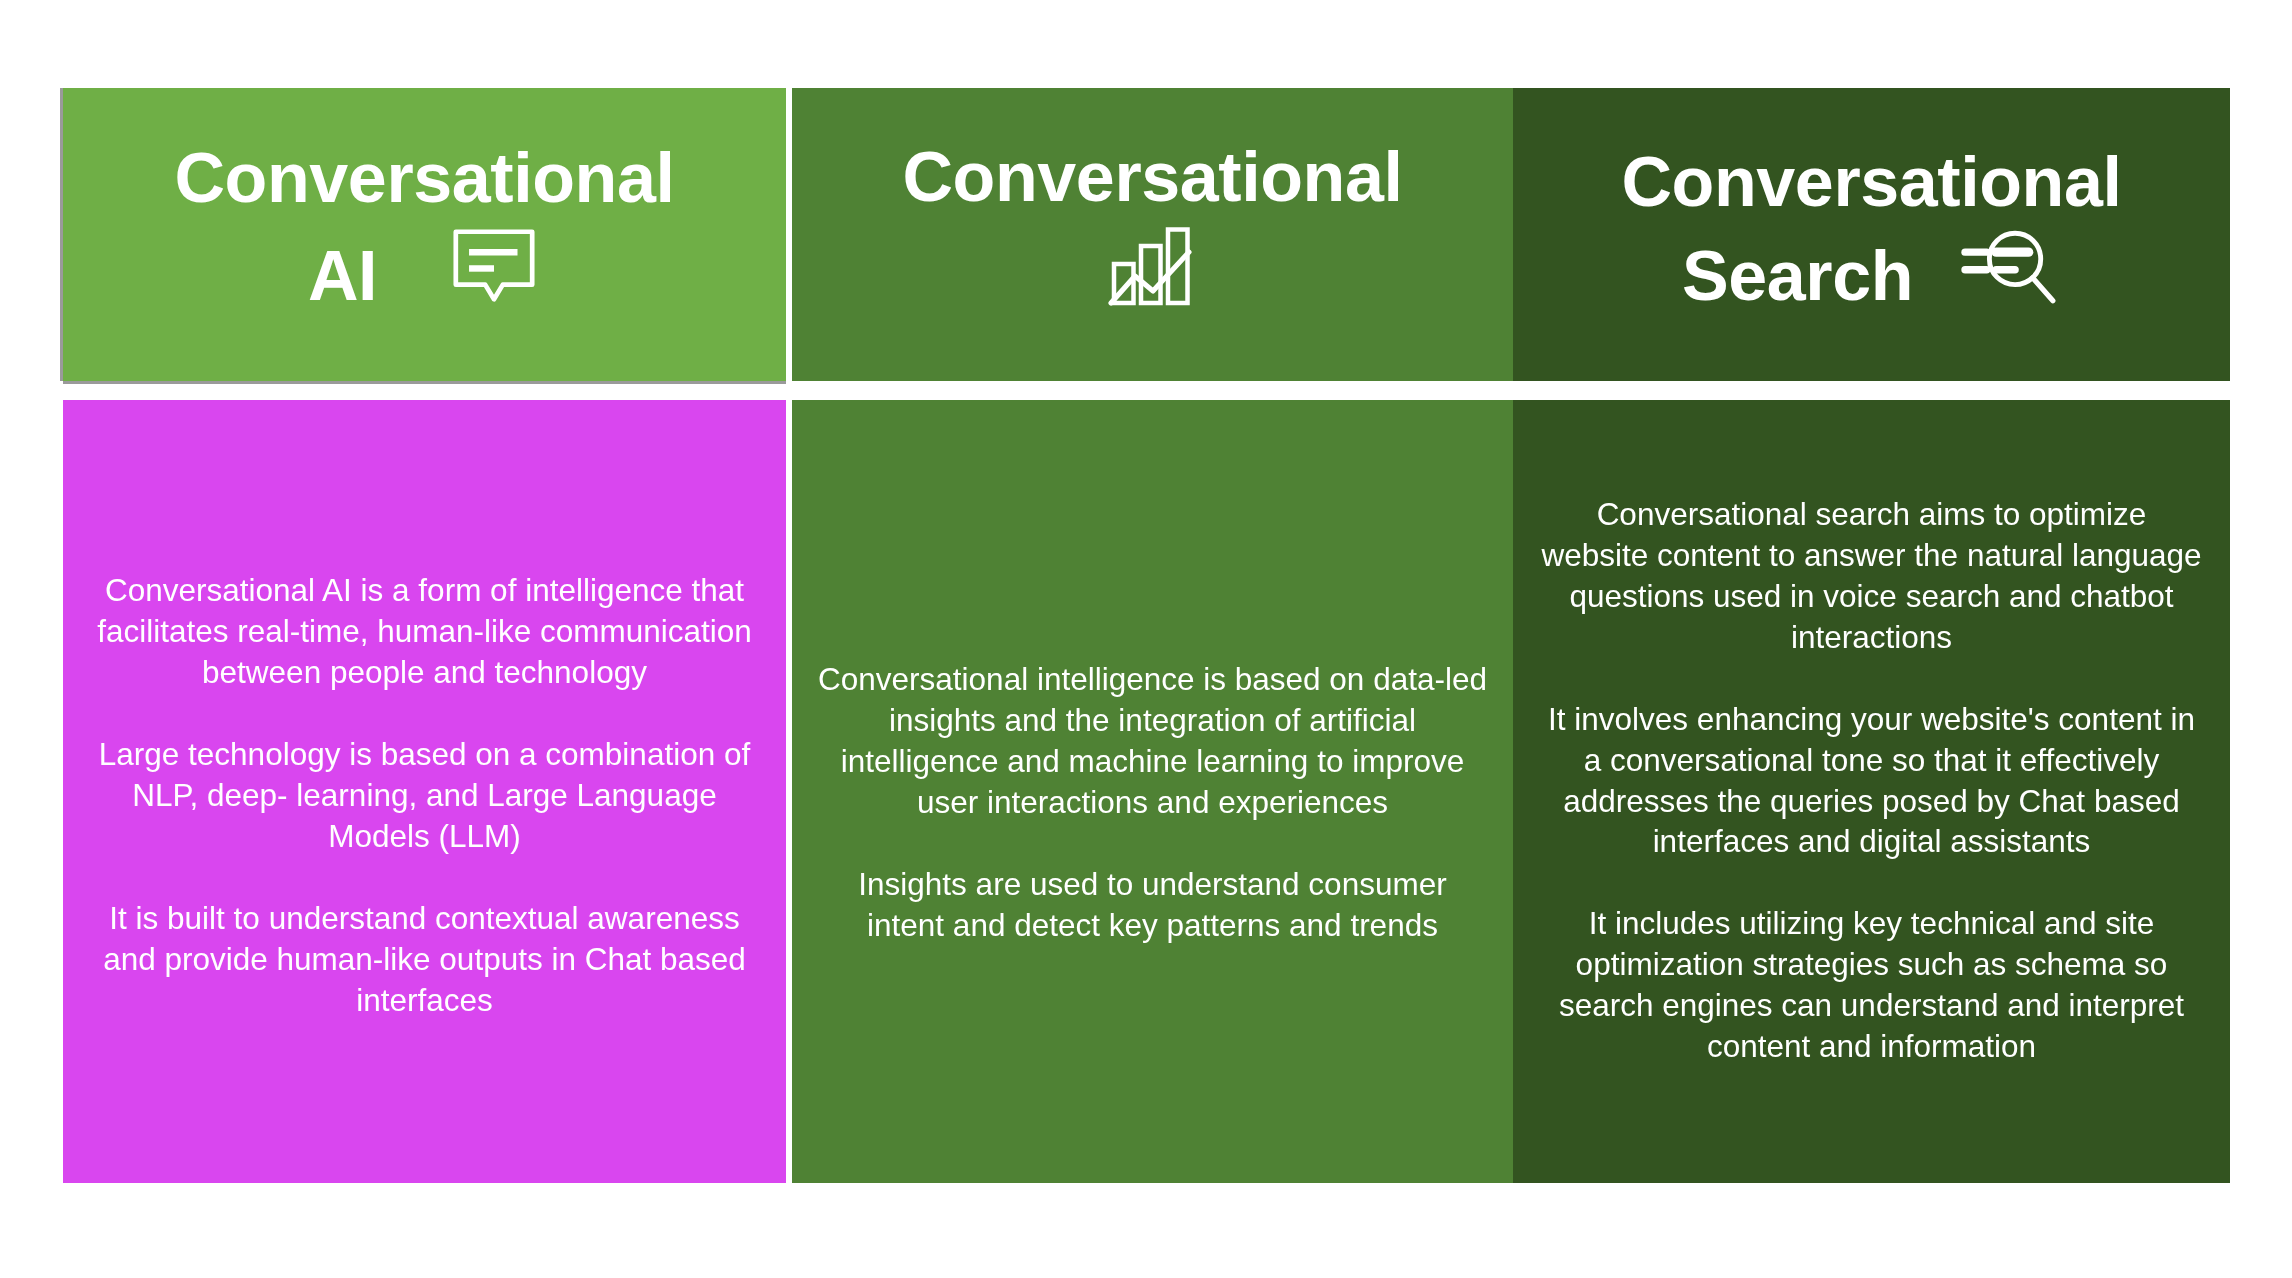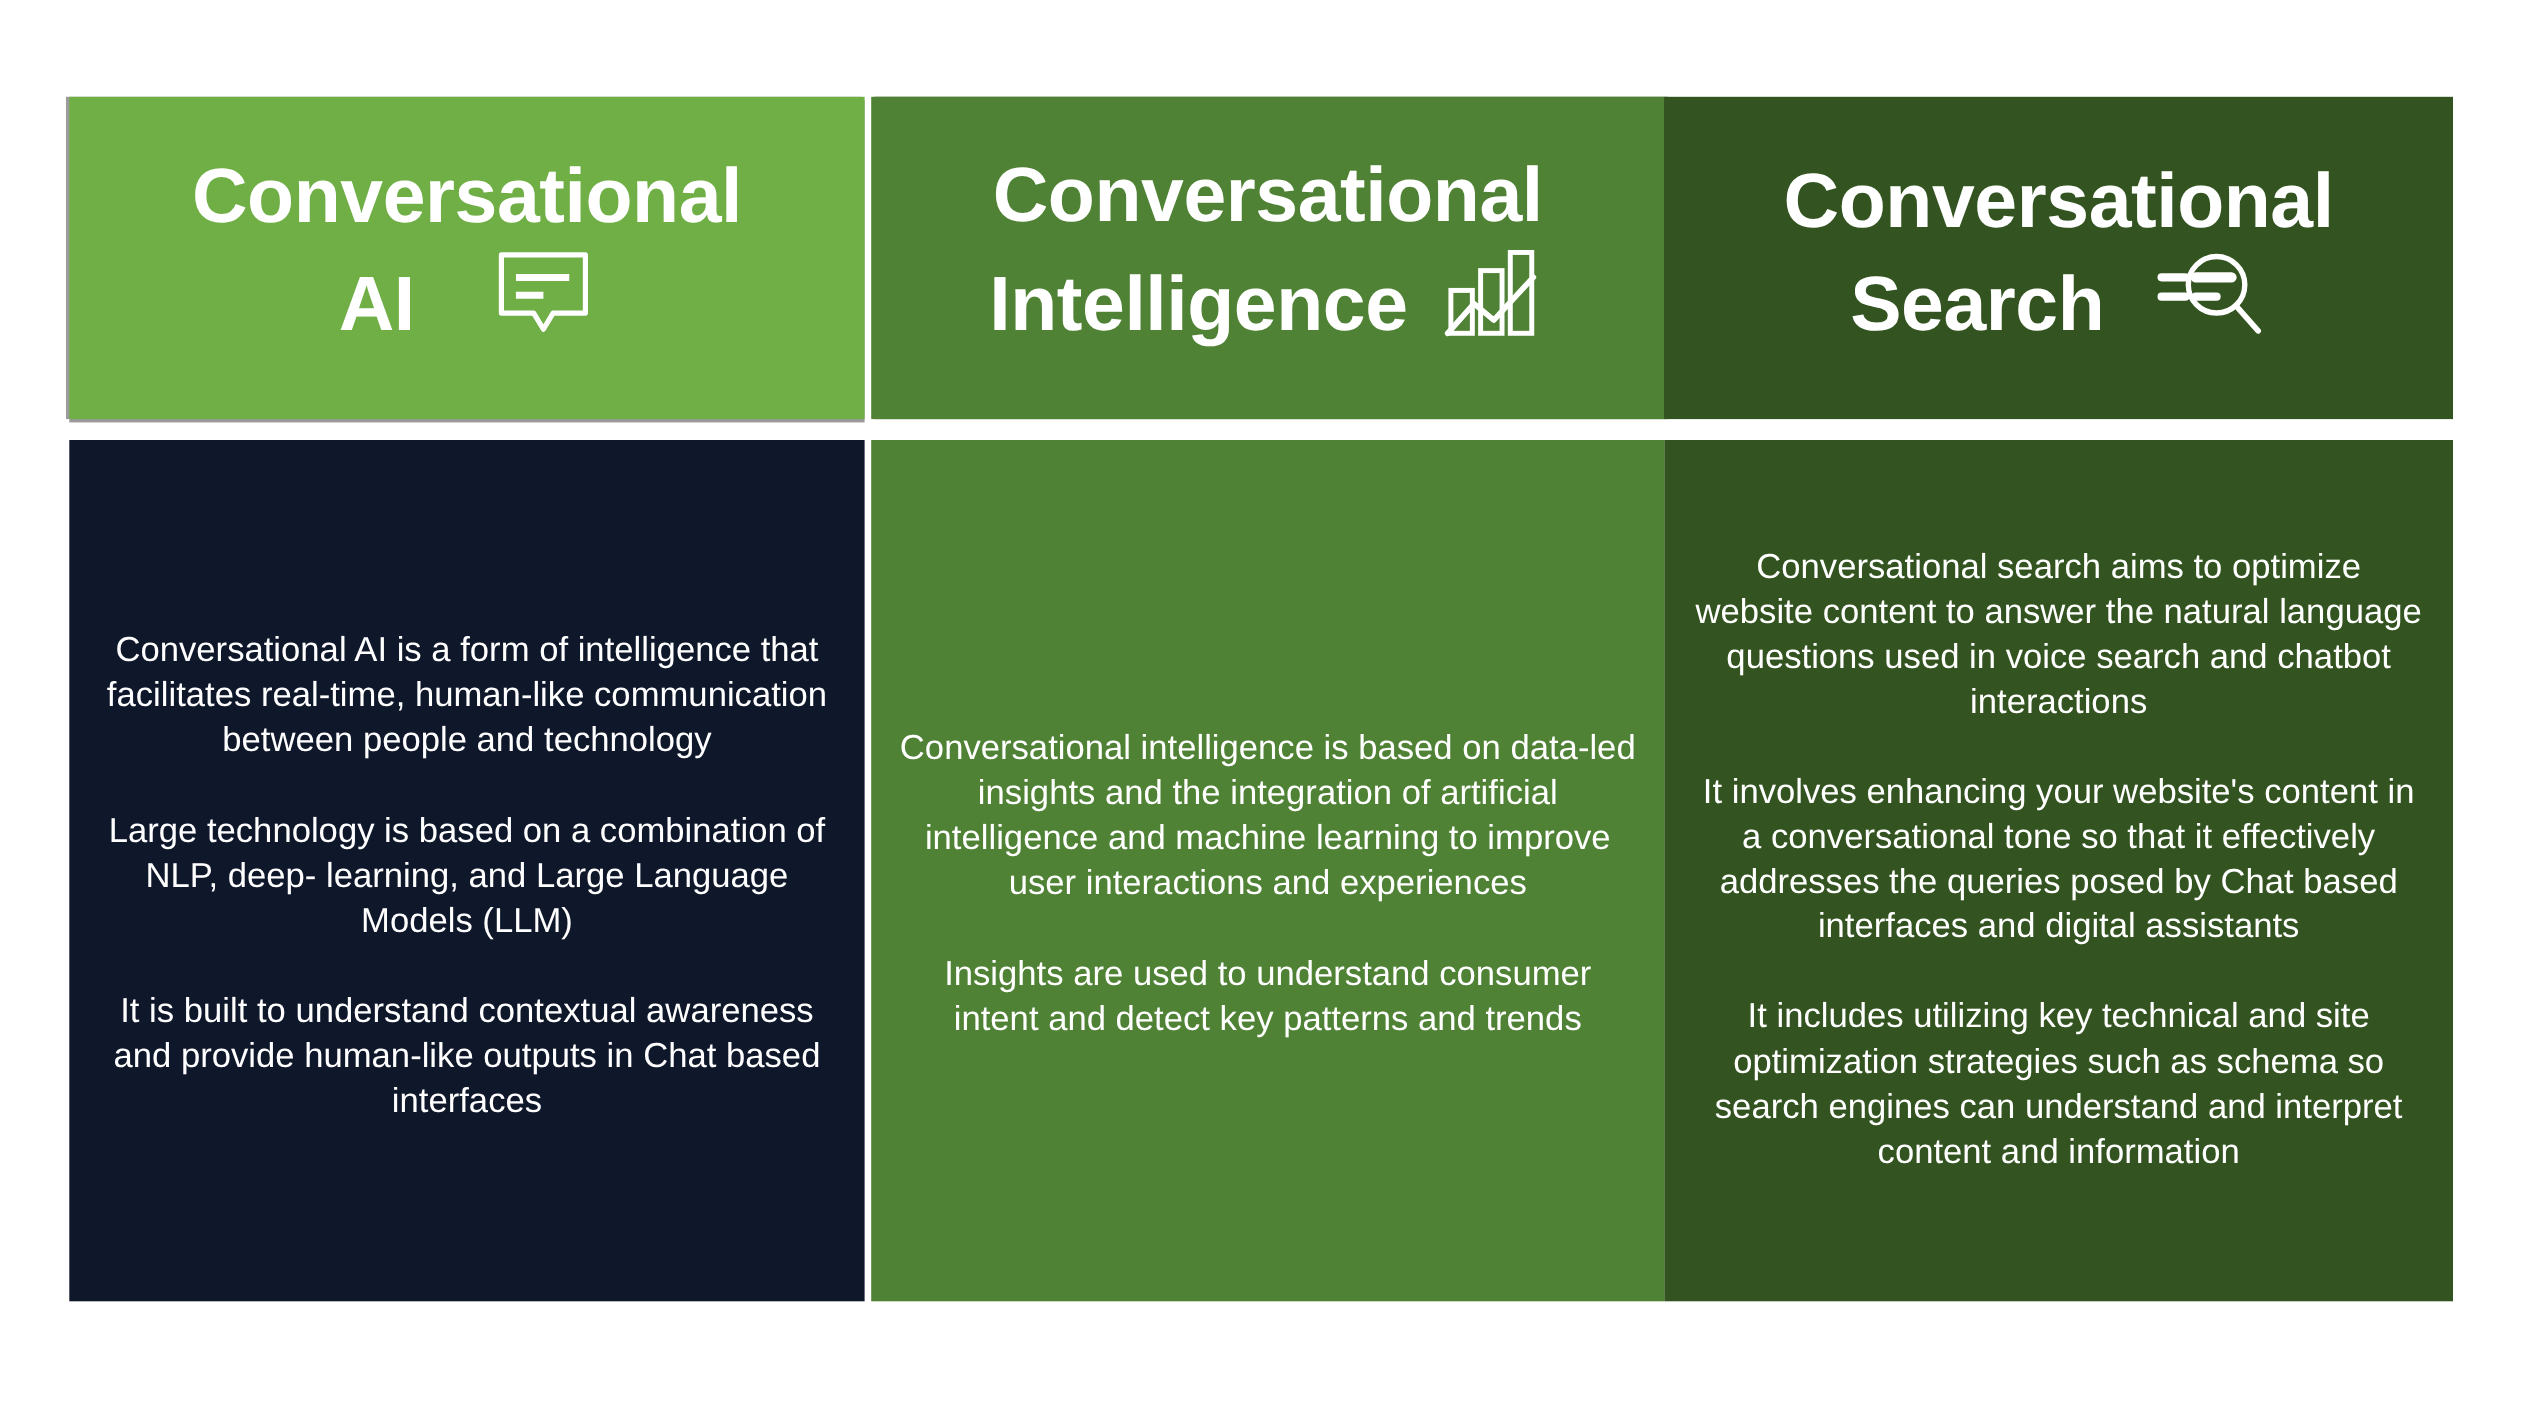--- a/index.html
+++ b/index.html
@@ -90,21 +90,21 @@
 
   .body-cell {
     height: 100%;
     box-sizing: border-box;
     padding: 0 26px;
     display: flex;
     flex-direction: column;
     justify-content: center;
     overflow: hidden;
   }
-  .body-cell.c1 { width: 723px; background: #0f172a; }
+  .body-cell.c1 { width: 723px; background: #d946ef; }
   .body-cell.c2 { width: 721px; background: #4F8234; margin-left: 6px; }
   .body-cell.c3 { width: 717px; background: #335420; justify-content: center; }
 
   .para {
     color: #ffffff;
     font-size: 31.5px;
     line-height: 1.30;
     text-align: center;
     margin: 0;
   }
@@ -135,21 +135,20 @@
             </svg>
           </span>
         </span>
       </div>
     </div>
 
     <div class="header-cell c2">
       <div class="header-title">
         <span class="title-line1">Conversational</span>
         <span class="title-row2">
-          <span>Intelligence</span>
           <span class="hdr-icon">
             <svg width="96" height="96" viewBox="0 0 64 64" aria-hidden="true">
               <rect x="6" y="30" width="13" height="26" fill="none" stroke="#ffffff" stroke-width="3"></rect>
               <rect x="24" y="18" width="13" height="38" fill="none" stroke="#ffffff" stroke-width="3"></rect>
               <rect x="42" y="7" width="13" height="49" fill="none" stroke="#ffffff" stroke-width="3"></rect>
               <polyline points="4,56 20,38 32,48 56,22" fill="none" stroke="#ffffff" stroke-width="3.4" stroke-linejoin="round" stroke-linecap="round"></polyline>
             </svg>
           </span>
         </span>
       </div>

